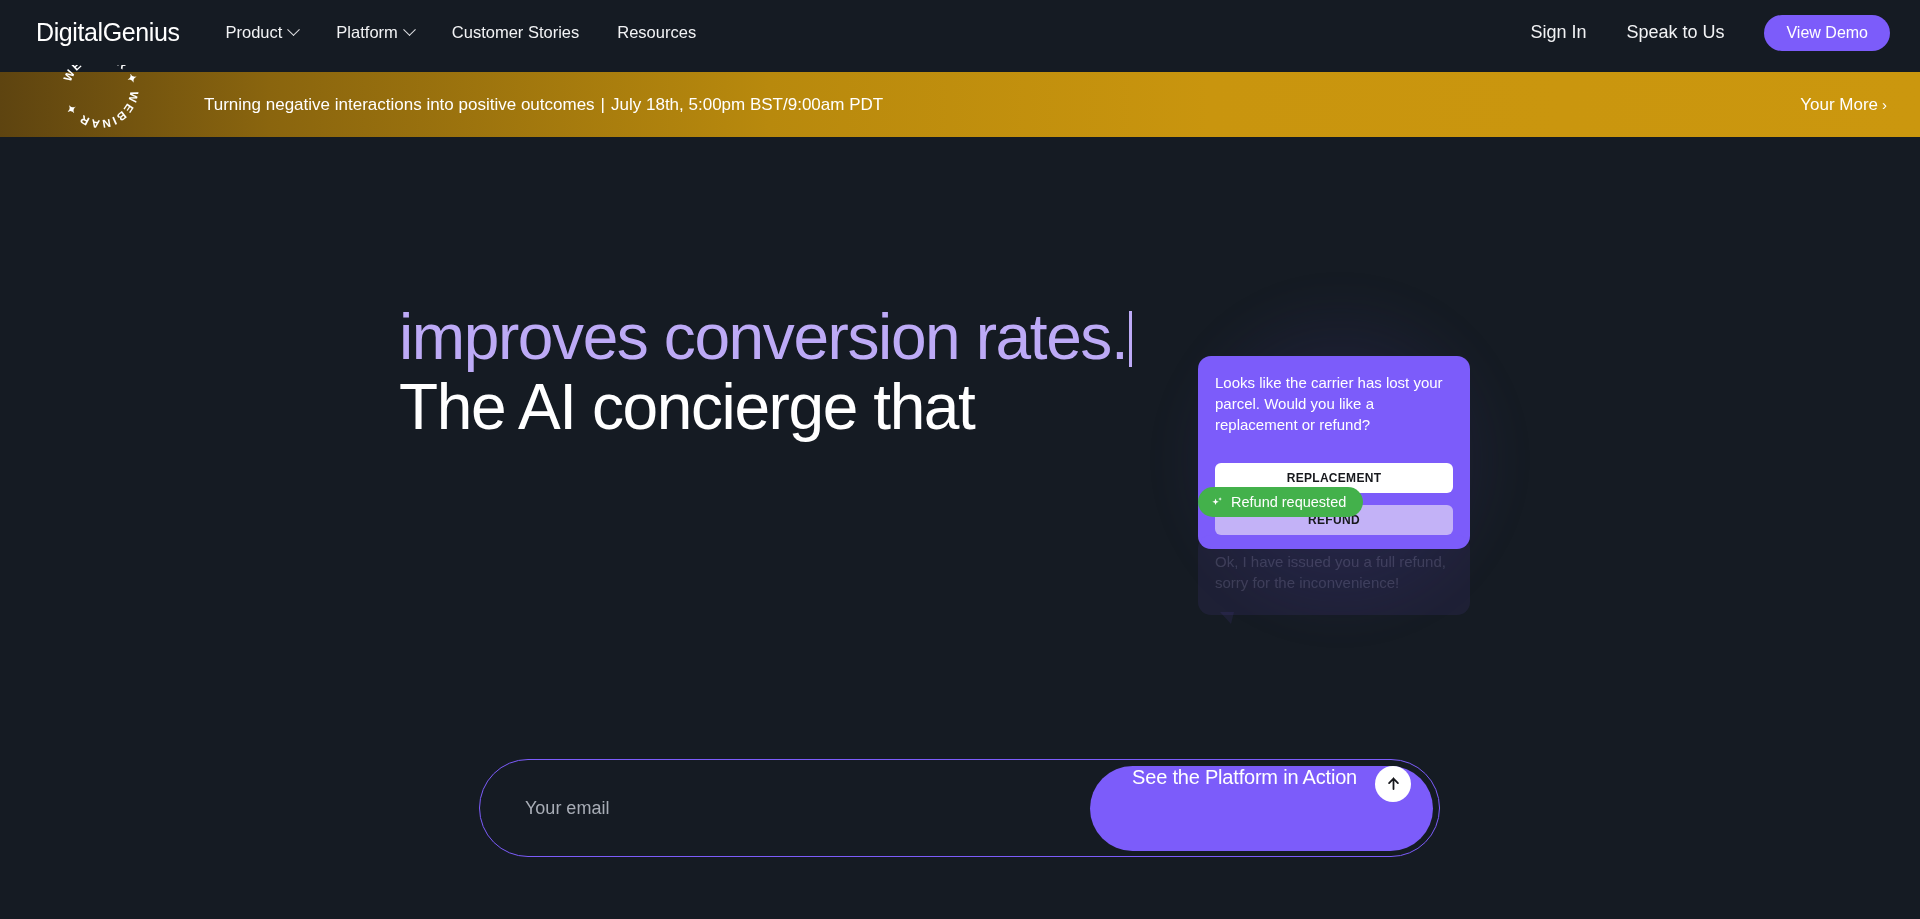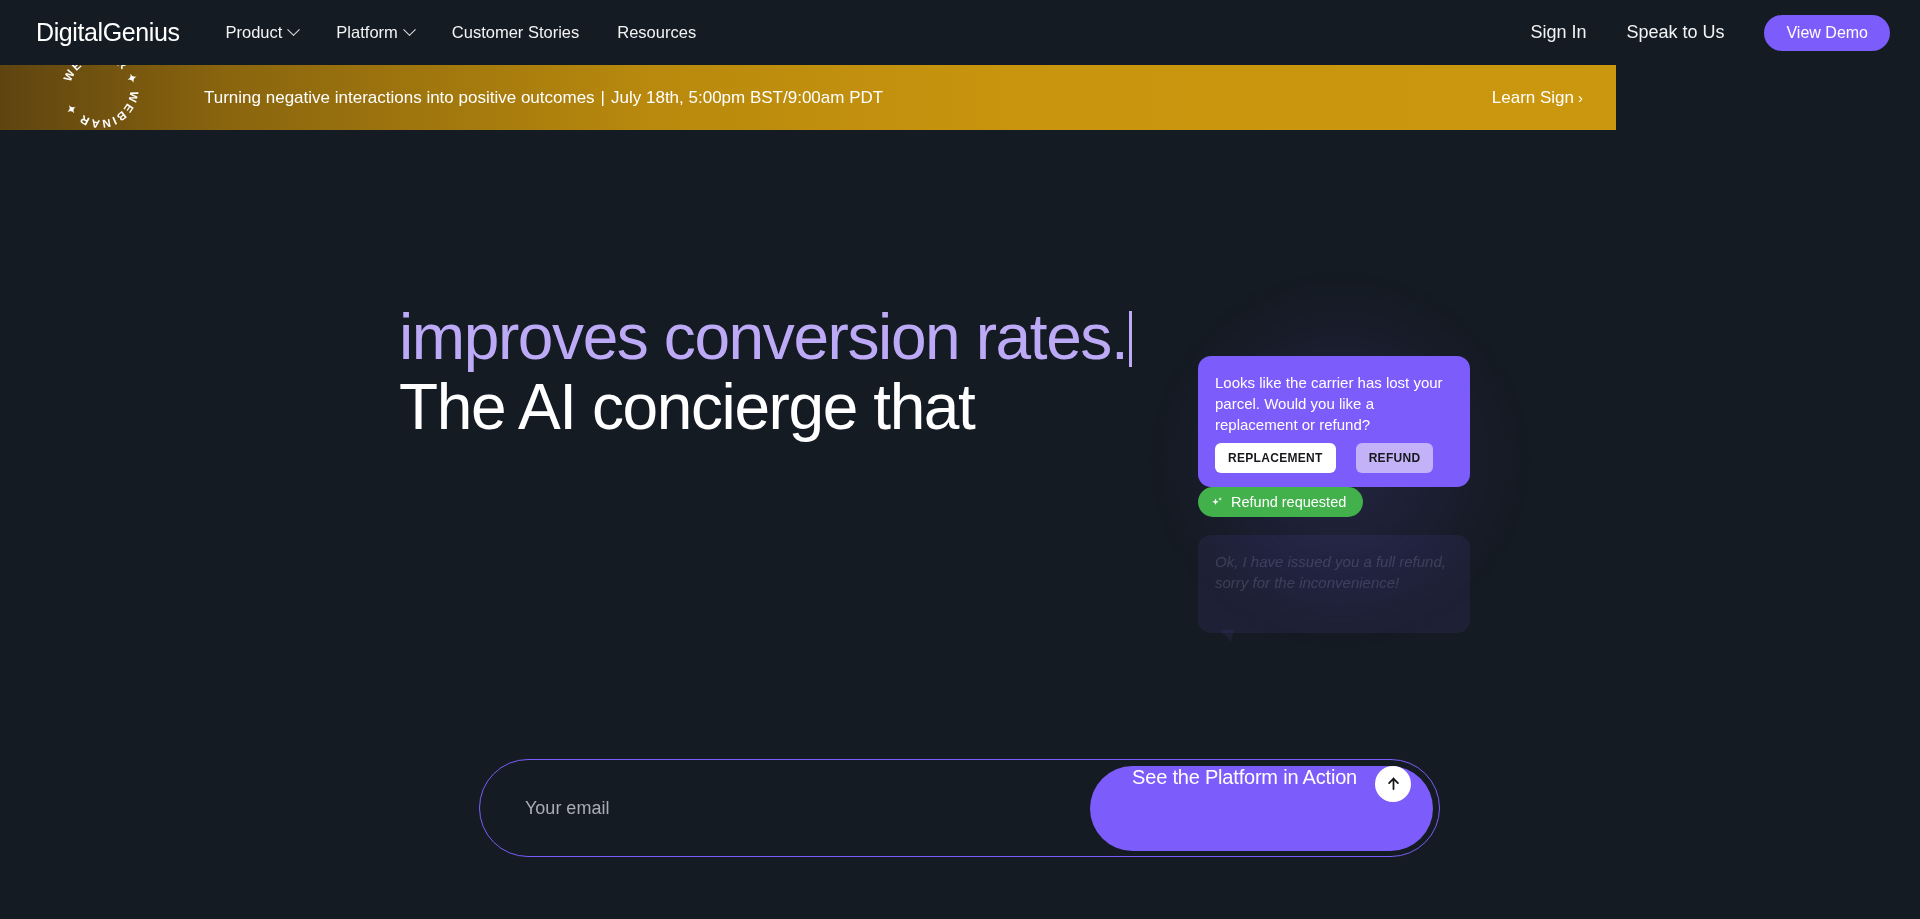--- a/index.html
+++ b/index.html
@@ -77,22 +77,22 @@
     border-radius: 22px;
     border: none;
     cursor: pointer;
     white-space: nowrap;
     font-family: inherit;
   }
 
   
   .banner {
     position: absolute;
-    top: 65px; left: 0;
-    width: 1616px;
+    top: 72px; left: 0;
+    width: 1920px;
     height: 65px;
     background: linear-gradient(90deg, #5e4410 0%, #8a650e 14%, #b8890d 40%, #c9950e 63%, #cb970e 100%);
     display: flex;
     align-items: center;
     z-index: 30;
   }
   .banner-text {
     margin-left: 204px;
     font-size: 17px;
     color: #ffffff;
@@ -179,21 +179,21 @@
     padding: 16px 17px 14px 17px;
     width: 272px;
   }
   .bubble-main { left: 58px; top: 96px; }
   .bubble-text {
     color: #ffffff;
     font-size: 15px;
     line-height: 21px;
     font-weight: 400;
   }
-  .bubble-actions { display: flex; gap: 20px; margin-top: 8px; }
+  .bubble-actions { display: flex; gap: 12px; margin-top: 28px; flex-direction: column; }
   .chip {
     font-size: 12px;
     font-weight: 700;
     letter-spacing: 0.3px;
     padding: 8px 13px;
     border-radius: 6px;
     border: none;
     cursor: pointer;
     font-family: inherit;
     white-space: nowrap;
@@ -215,22 +215,21 @@
     border-radius: 20px;
     white-space: nowrap;
     justify-content: space-between;
   }
   .spark { width: 13px; height: 13px; display: block; }
 
   .bubble-faded {
     left: 58px;
     top: 275px;
     background: rgba(124,92,250,0.085);
-    padding: 16px 17px 40px 17px;
-    font-style: italic;
+    padding: 16px 17px 22px 17px;
   }
   .bubble-faded .bubble-text { color: rgba(215,205,250,0.17); }
   .bubble-faded::after {
     content: "";
     position: absolute;
     left: 22px;
     bottom: -9px;
     width: 0; height: 0;
     border-left: 11px solid transparent;
     border-right: 3px solid transparent;
@@ -316,21 +315,21 @@
       <div class="nav-link">Speak to Us</div>
       <button class="btn-demo">View Demo</button>
     </div>
   </header>
 
   <div class="banner">
     <div class="banner-text">
       <span>Turning negative interactions into positive outcomes</span><span class="banner-sep">|</span><span>July 18th, 5:00pm BST/9:00am PDT</span>
     </div>
     <div class="banner-more">
-      <span>Learn Sign</span><span class="arrow">›</span>
+      <span>Your More</span><span class="arrow">›</span>
     </div>
   </div>
 
   <div class="webinar-badge">
     <svg width="80" height="80" viewBox="0 0 80 80" aria-hidden="true">
       <defs>
         <path id="circlepath" d="M40,40 m-30,0 a30,30 0 1,1 60,0 a30,30 0 1,1 -60,0"></path>
       </defs>
       <text>
         <textPath href="#circlepath" startOffset="4%">WEBINAR ✦ WEBINAR ✦</textPath>

